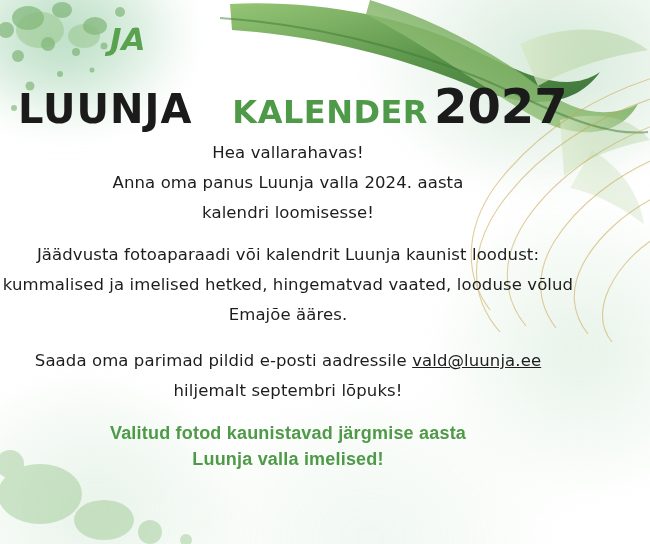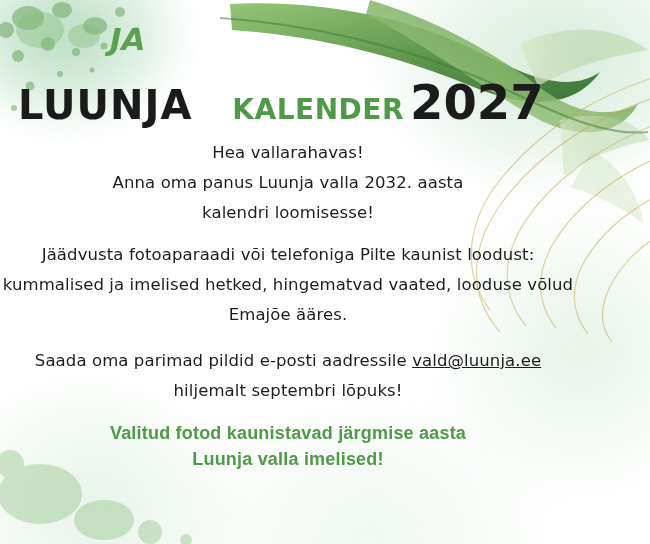--- a/index.html
+++ b/index.html
@@ -110,21 +110,21 @@
     font-weight: bold;
     font-style: italic;
     font-size: 31px;
     color: #5aa150;
     line-height: 1;
     letter-spacing: 0px;
   }
   .word-kalender {
     font-family: "DejaVu Sans", sans-serif;
     font-weight: bold;
-    font-size: 28px;
+    font-size: 32px;
     letter-spacing: 0.5px;
     color: #4f9a48;
     line-height: 1;
     margin-left: 40px;
     margin-top: 48px;
   }
   .word-year {
     font-family: "DejaVu Sans", sans-serif;
     font-weight: bold;
     font-size: 48px;
@@ -262,26 +262,26 @@
   <div class="masthead">
     <span class="word-luunja">LUUNJA</span>
     <span class="word-ja">JA</span>
     <span class="word-kalender">KALENDER</span>
     <span class="word-year">2027</span>
   </div>
 
   <div class="body-copy">
 
     <div class="line">Hea vallarahavas!</div>
-    <div class="line">Anna oma panus Luunja valla 2032. aasta</div>
+    <div class="line">Anna oma panus Luunja valla 2024. aasta</div>
     <div class="line">kalendri loomisesse!</div>
 
     <div class="spacer-12"></div>
 
-    <div class="line">Jäädvusta fotoaparaadi või telefoniga Pilte kaunist loodust:</div>
+    <div class="line">Jäädvusta fotoaparaadi või kalendrit Luunja kaunist loodust:</div>
     <div class="line">kummalised ja imelised hetked, hingematvad vaated, looduse võlud</div>
     <div class="line">Emajõe ääres.</div>
 
     <div class="spacer-8"></div>
 
 
     <div class="spacer-8"></div>
 
     <div class="line">
       <span>Saada oma parimad pildid e-posti aadressile </span><a class="email-link" href="#">vald@luunja.ee</a>

